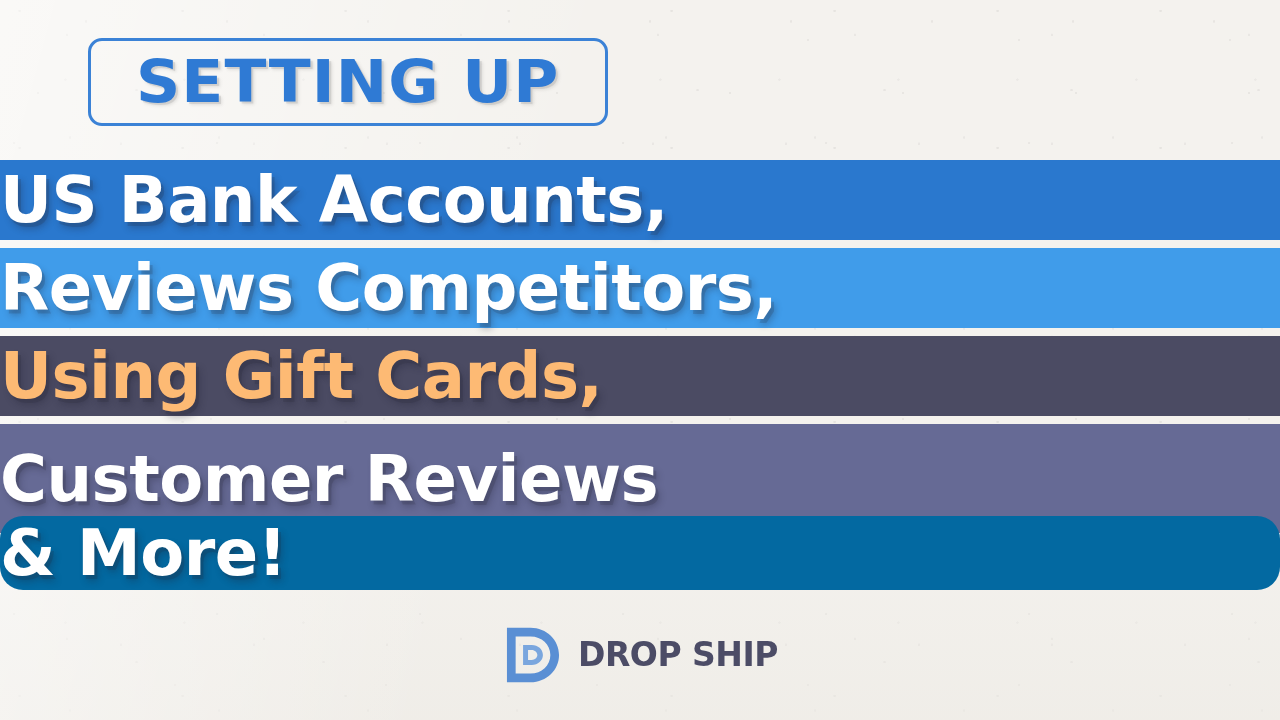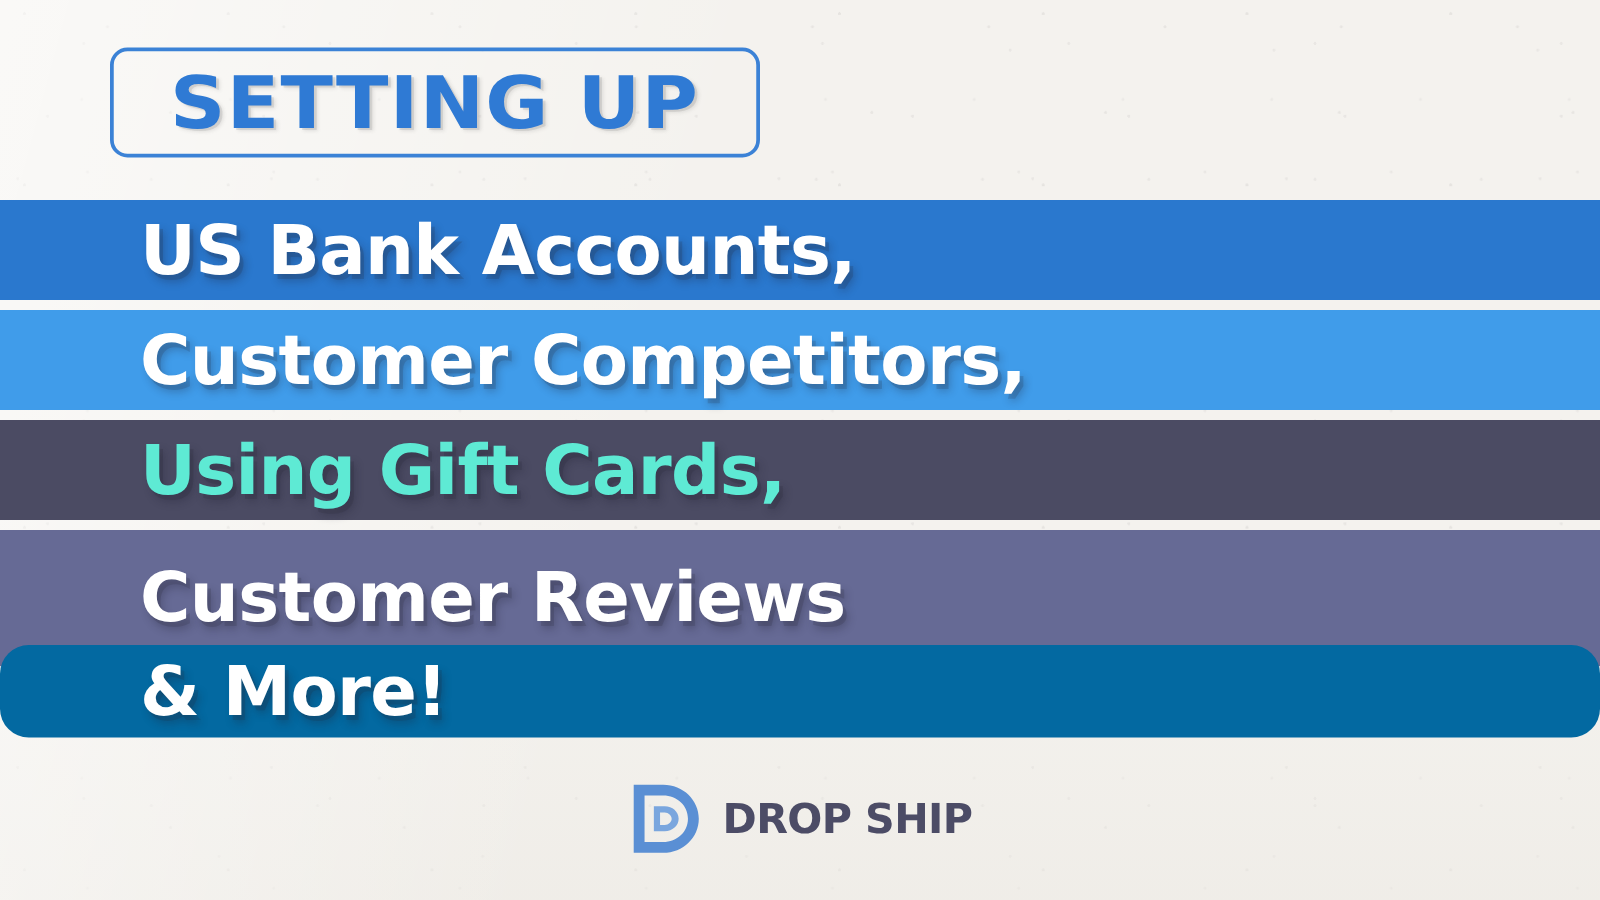--- a/index.html
+++ b/index.html
@@ -71,25 +71,24 @@
   }
 
   
   .band {
     position:absolute;
     left:0; width:1280px;
     display:flex;
     align-items:center;
   }
   .band-text {
-    padding-left:112px;
     color:#ffffff;
     font-family:"DejaVu Sans", sans-serif;
     font-weight:700;
-    font-size:55px;
+    font-size:64px;
     line-height:1;
     letter-spacing:-0.5px;
     white-space:nowrap;
     text-shadow:
       3px 4px 0 rgba(40,40,50,.16),
       4px 6px 7px rgba(30,30,45,.28);
   }
 
   #band-0 { top:160px; height:80px; }
   #band-1 { top:248px; height:80px; }
@@ -140,24 +139,24 @@
   <div id="grain2"></div>
 
   <div id="kicker-box" style="border-color: rgb(59, 130, 214);">
     <span id="kicker-text" style="color: rgb(47, 122, 212);">SETTING UP</span>
   </div>
 
   <div class="band" id="band-0" style="background-color: rgb(42, 120, 206);">
     <span class="band-text" style="color: rgb(255, 255, 255);">US Bank Accounts,</span>
   </div>
   <div class="band" id="band-1" style="background-color: rgb(64, 156, 234);">
-    <span class="band-text" style="color: rgb(255, 255, 255);">Customer Competitors,</span>
+    <span class="band-text" style="color: rgb(255, 255, 255);">Reviews Competitors,</span>
   </div>
   <div class="band" id="band-2" style="background-color: rgb(75, 75, 99);">
-    <span class="band-text" style="color: #5eead4;">Using Gift Cards,</span>
+    <span class="band-text" style="color: #fdba74;">Using Gift Cards,</span>
   </div>
   <div class="band" id="band-3" style="background-color: rgb(102, 106, 149);">
     <span class="band-text" style="color: rgb(255, 255, 255);">Customer Reviews</span>
   </div>
   <div class="band" id="band-4" style="background-color: #0369a1; border-radius: 23px;">
     <span class="band-text" style="color: rgb(255, 255, 255);">&amp; More!</span>
   </div>
 
   <div id="logo">
     <svg id="logo-mark" viewBox="0 0 100 100">

